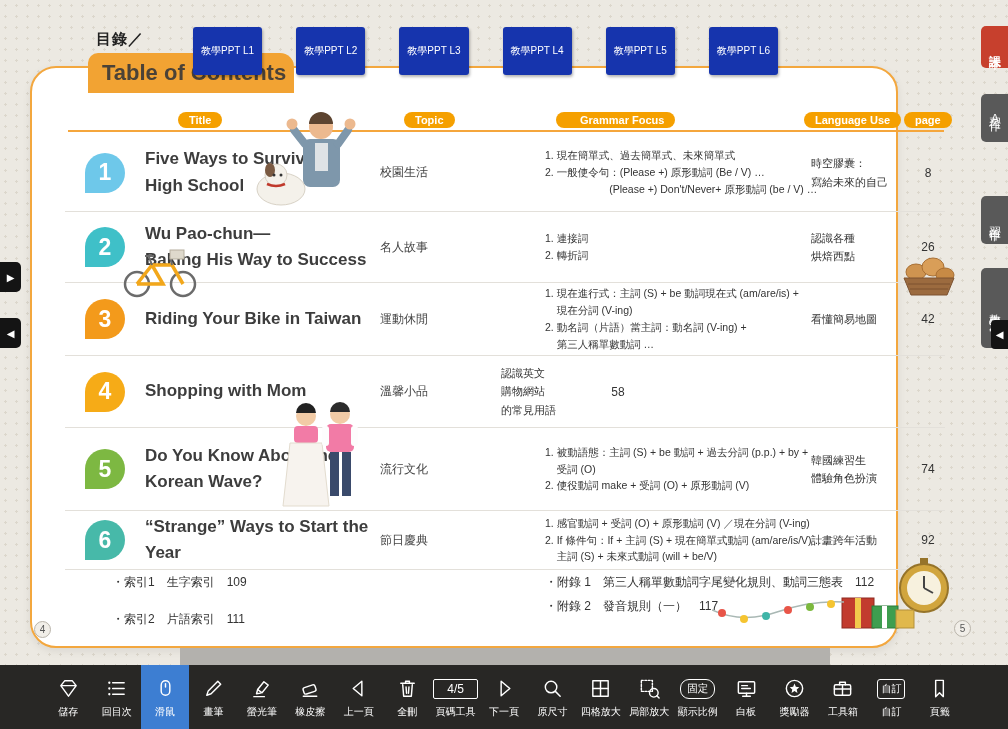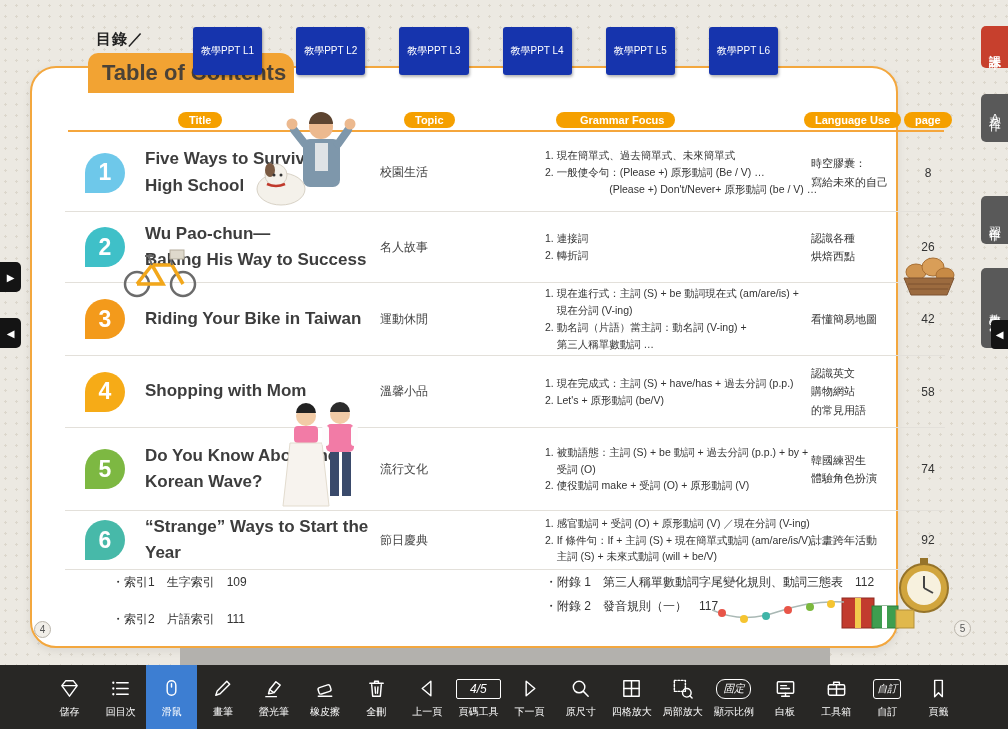--- a/index.html
+++ b/index.html
@@ -64,21 +64,21 @@
   .edge-left-prev { left:0; top:318px; width:21px; height:30px; border-radius:0 5px 5px 0; }
   .edge-right-prev { right:0; top:320px; width:17px; height:29px; border-radius:4px 0 0 4px; }
 
   .gray-bar { position:absolute; left:180px; top:648px; width:650px; height:17px; background:#b3b1ad; z-index:2; }
 
   
   .toolbar { position:absolute; left:0; top:665px; width:1008px; height:64px; background:#282725;
     display:flex; align-items:stretch; padding:0 44px; z-index:6; }
   .tb-item { flex:1; display:flex; flex-direction:column; align-items:center; justify-content:center; gap:3px; cursor:pointer; }
   .tb-item.active { background:#3d7ed2; }
-  .tb-icon { height:27px; display:flex; align-items:center; justify-content:center;font-style:italic; }
+  .tb-icon { height:27px; display:flex; align-items:center; justify-content:center; }
   .tb-icon svg { stroke:#fff; fill:none; stroke-width:1.5; stroke-linejoin:round; stroke-linecap:round; }
   .tb-label { font-size:10px; color:#fff; white-space:nowrap; }
   .pagebox { border:1px solid #fff; border-radius:2px; color:#fff; font-size:12px; padding:2px 13px; white-space:nowrap; }
   .ratiobox { border:1px solid #fff; border-radius:9px; color:#fff; font-size:10.5px; padding:2px 6px; white-space:nowrap; }
   .custombox { border:1px solid #fff; border-radius:3px; color:#fff; font-size:10px; padding:2px 3px; white-space:nowrap; }
 
   
   .deco { position:absolute; z-index:3; pointer-events:none; }
   .deco-boy { left:247px; top:106px; }
   .deco-bike { left:120px; top:238px; }
@@ -152,22 +152,20 @@
     第三人稱單數動詞 …</div>
         <div class="c-lang">看懂簡易地圖</div>
         <div class="c-page">42</div>
       </div>
       <div class="row r4">
         <div class="c-num">
             <div class="badge b4">4</div>
           </div>
         <div class="c-title">Shopping with Mom</div>
         <div class="c-topic">溫馨小品</div>
-        <div class="c-grammar">1. 現在完成式：主詞 (S) + have/has + 過去分詞 (p.p.)
-2. Let's + 原形動詞 (be/V)</div>
         <div class="c-lang">認識英文
 購物網站
 的常見用語</div>
         <div class="c-page">58</div>
       </div>
       <div class="row r5">
         <div class="c-num">
             <div class="badge b5">5</div>
           </div>
         <div class="c-title">Do You Know About the
@@ -348,41 +346,41 @@
             <rect x="4.5" y="9.5" width="13" height="7" rx="2" transform="rotate(-18 11 13)"></rect>
             <line x1="4.5" y1="20" x2="18.5" y2="20"></line>
           </svg>
       </span>
       <span class="tb-label">橡皮擦</span>
     </div>
 
     <div class="tb-item">
       <span class="tb-icon">
         <svg width="23" height="23" viewBox="0 0 24 24">
+            <path d="M15.5 4.5 L6.5 12 L15.5 19.5 Z"></path>
+          </svg>
+      </span>
+      <span class="tb-label">上一頁</span>
+    </div>
+
+    <div class="tb-item">
+      <span class="tb-icon">
+        <svg width="23" height="23" viewBox="0 0 24 24">
             <path d="M7 8 L8 20 H16 L17 8"></path>
             <line x1="5" y1="6.5" x2="19" y2="6.5"></line>
             <path d="M10 6.5 V4.5 H14 V6.5"></path>
             <line x1="10.5" y1="10.5" x2="11" y2="17"></line>
             <line x1="13.5" y1="10.5" x2="13" y2="17"></line>
           </svg>
       </span>
       <span class="tb-label">全刪</span>
     </div>
 
     <div class="tb-item">
       <span class="tb-icon">
-        <svg width="23" height="23" viewBox="0 0 24 24">
-            <path d="M15.5 4.5 L6.5 12 L15.5 19.5 Z"></path>
-          </svg>
-      </span>
-      <span class="tb-label">上一頁</span>
-    </div>
-
-    <div class="tb-item">
-      <span class="tb-icon">
         <span class="pagebox">4/5</span>
       </span>
       <span class="tb-label">頁碼工具</span>
     </div>
 
     <div class="tb-item">
       <span class="tb-icon">
         <svg width="23" height="23" viewBox="0 0 24 24">
             <path d="M8.5 4.5 L17.5 12 L8.5 19.5 Z"></path>
           </svg>
@@ -433,20 +431,29 @@
       <span class="tb-icon">
         <svg width="23" height="23" viewBox="0 0 24 24">
             <rect x="3.5" y="5" width="17" height="12" rx="1"></rect>
             <path d="M7 9 H13 M7 12 H16"></path>
             <path d="M12 17 V20 M8 20 H16"></path>
           </svg>
       </span>
       <span class="tb-label">白板</span>
     </div>
 
+    <div class="tb-item">
+      <span class="tb-icon">
+        <svg width="23" height="23" viewBox="0 0 24 24">
+            <circle cx="12" cy="12" r="8.5"></circle>
+            <path fill="#fff" stroke="none" d="M12 6.8 L13.4 10.3 17 10.6 14.3 13 15.1 16.6 12 14.6 8.9 16.6 9.7 13 7 10.6 10.6 10.3 Z"></path>
+          </svg>
+      </span>
+      <span class="tb-label">獎勵器</span>
+    </div>
 
     <div class="tb-item">
       <span class="tb-icon">
         <svg width="23" height="23" viewBox="0 0 24 24">
             <rect x="3.5" y="8" width="17" height="11" rx="1.5"></rect>
             <path d="M9 8 V5.5 H15 V8"></path>
             <line x1="3.5" y1="12.5" x2="20.5" y2="12.5"></line>
             <line x1="12" y1="8" x2="12" y2="19"></line>
           </svg>
       </span>

